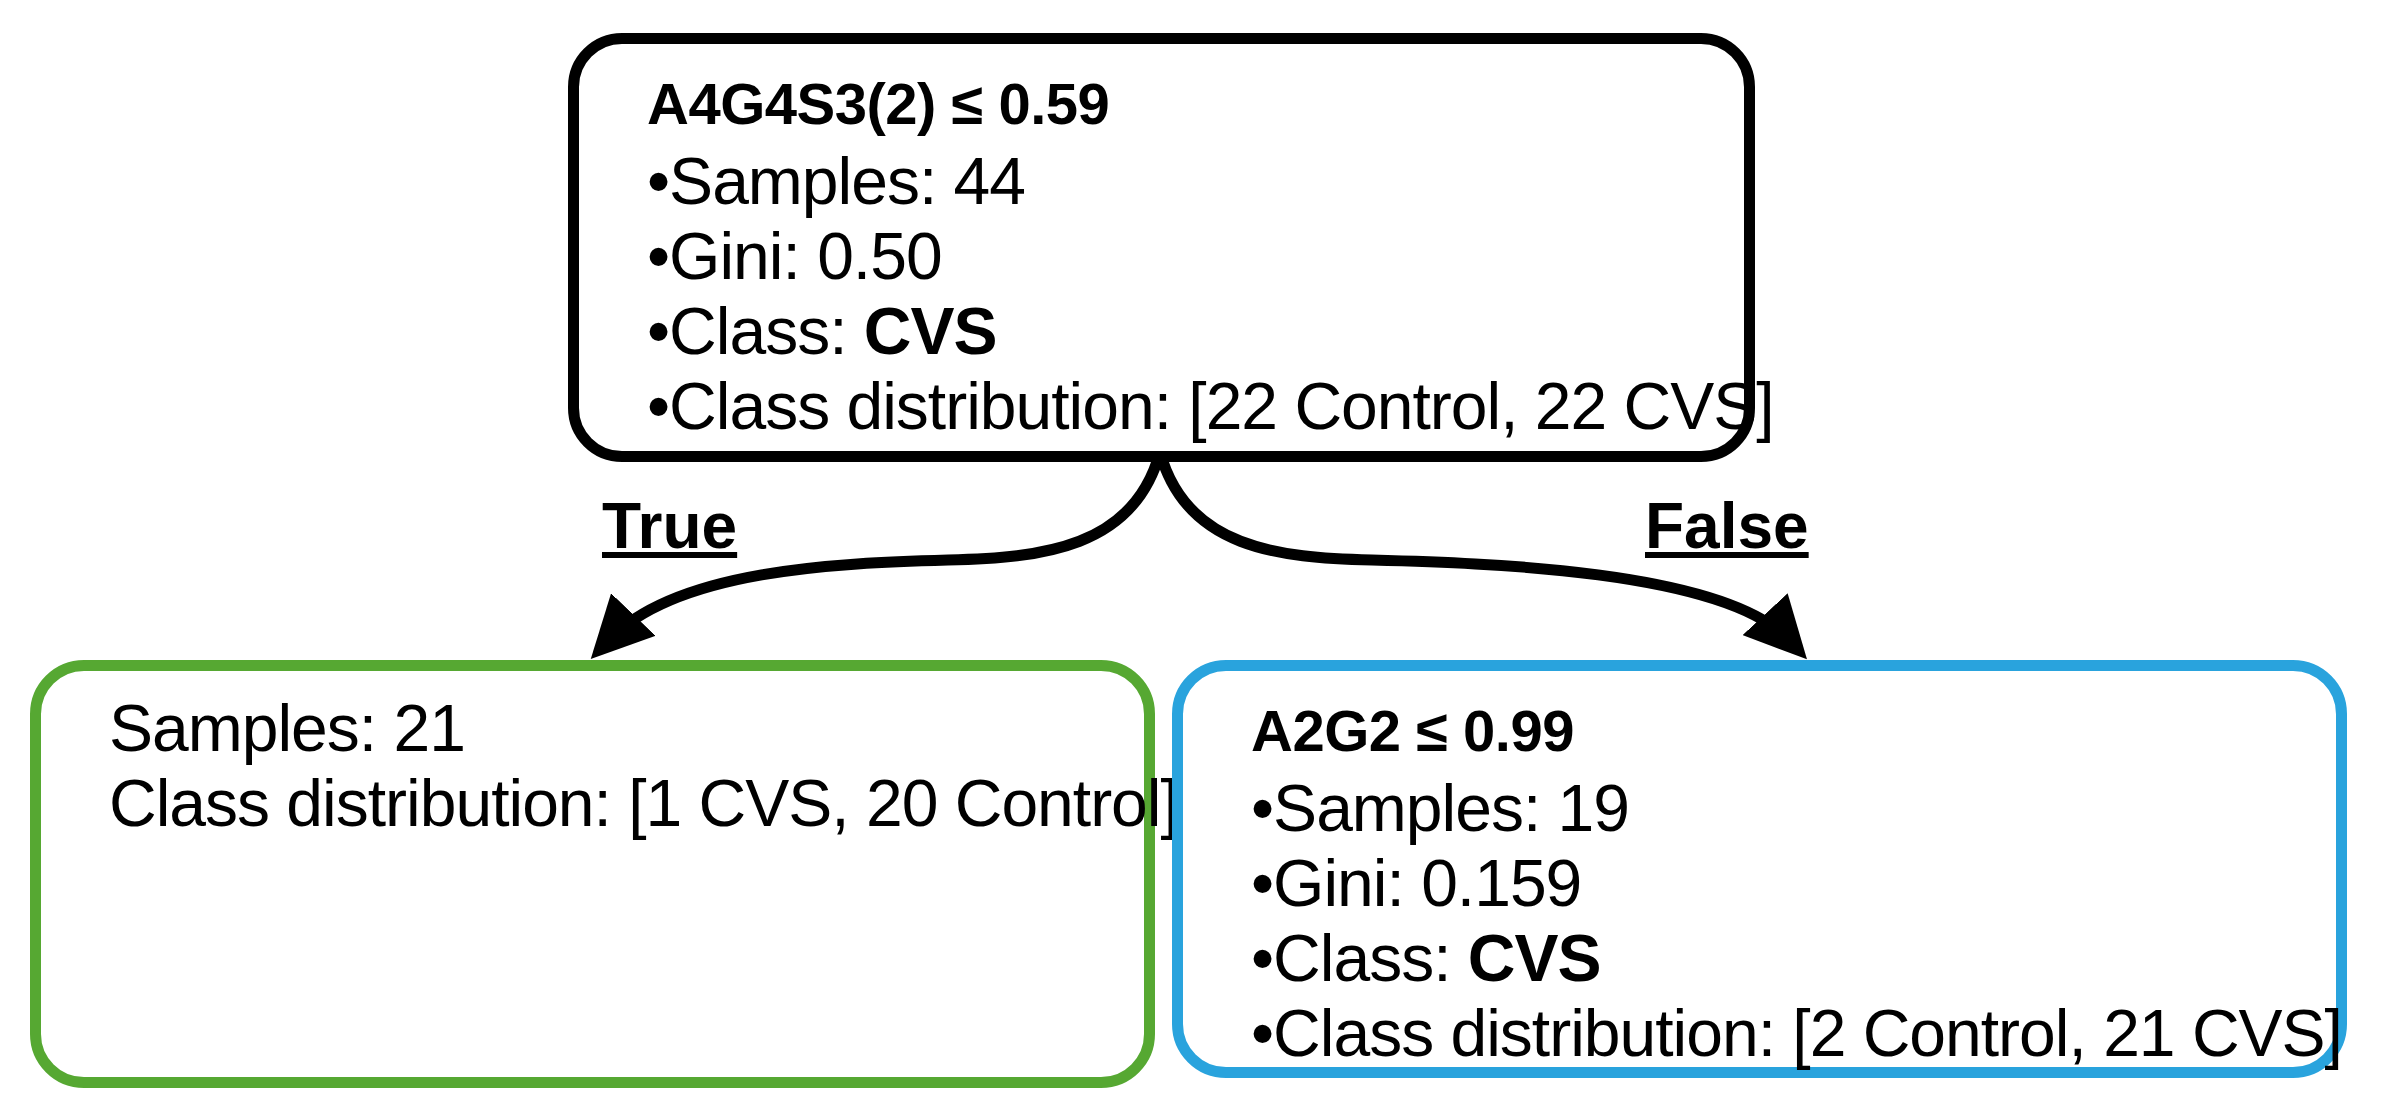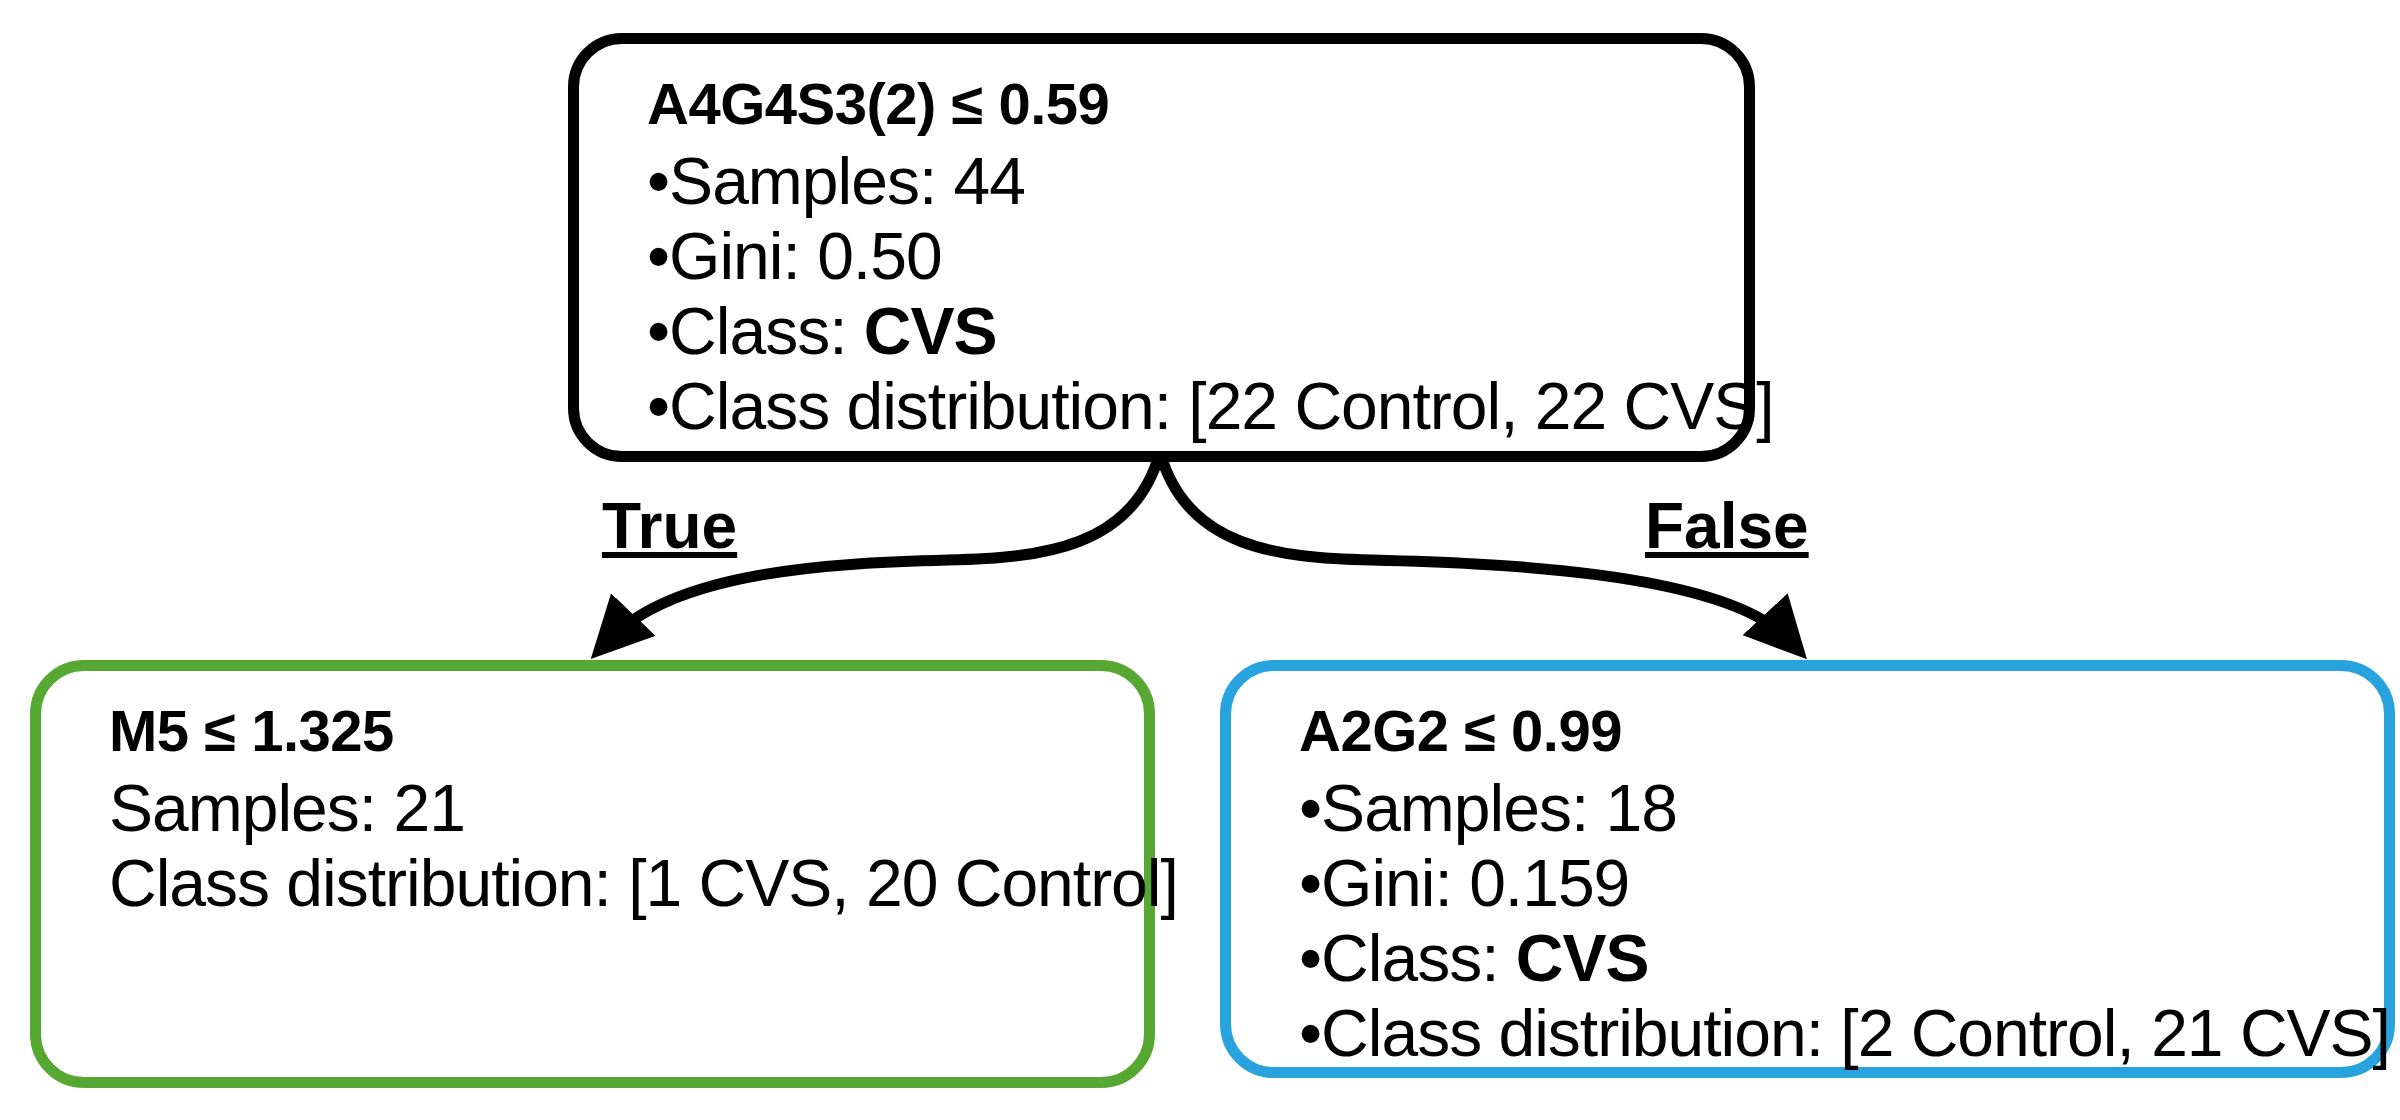--- a/index.html
+++ b/index.html
@@ -40,21 +40,21 @@
     left:568px; top:33px;
     width:1187px; height:429px;
     border:11px solid var(--root-border);
   }
   .node-left{
     left:30px; top:660px;
     width:1125px; height:428px;
     border:11px solid var(--left-border);
   }
   .node-right{
-    left:1220px; top:660px;
+    left:1172px; top:660px;
     width:1175px; height:418px;
     border:11px solid var(--right-border);
   }
   .node-title{
     font-size:58px;
     font-weight:bold;
     line-height:80px;
     letter-spacing:-0.5px;
   }
   .node-line{
@@ -93,26 +93,25 @@
 
   <div class="node node-root">
     <div class="node-title">A4G4S3(2) ≤ 0.59</div>
     <div class="node-line"><span>•Samples: 44</span><b></b></div>
     <div class="node-line"><span>•Gini: 0.50</span><b></b></div>
     <div class="node-line"><span>•Class: </span><b>CVS</b></div>
     <div class="node-line"><span>•Class distribution: [22 Control, 22 CVS]</span><b></b></div>
   </div>
 
   <div class="node node-left">
-    <div class="node-title">M5 ≤ 1.325</div>
     <div class="node-line"><span>Samples: 21</span><b></b></div>
     <div class="node-line"><span>Class distribution: [1 CVS, 20 Control]</span><b></b></div>
   </div>
 
   <div class="node node-right">
     <div class="node-title">A2G2 ≤ 0.99</div>
-    <div class="node-line"><span>•Samples: 18</span><b></b></div>
+    <div class="node-line"><span>•Samples: 19</span><b></b></div>
     <div class="node-line"><span>•Gini: 0.159</span><b></b></div>
     <div class="node-line"><span>•Class: </span><b>CVS</b></div>
     <div class="node-line"><span>•Class distribution: [2 Control, 21 CVS]</span><b></b></div>
   </div>
 
 </div>
 
 </body></html>

